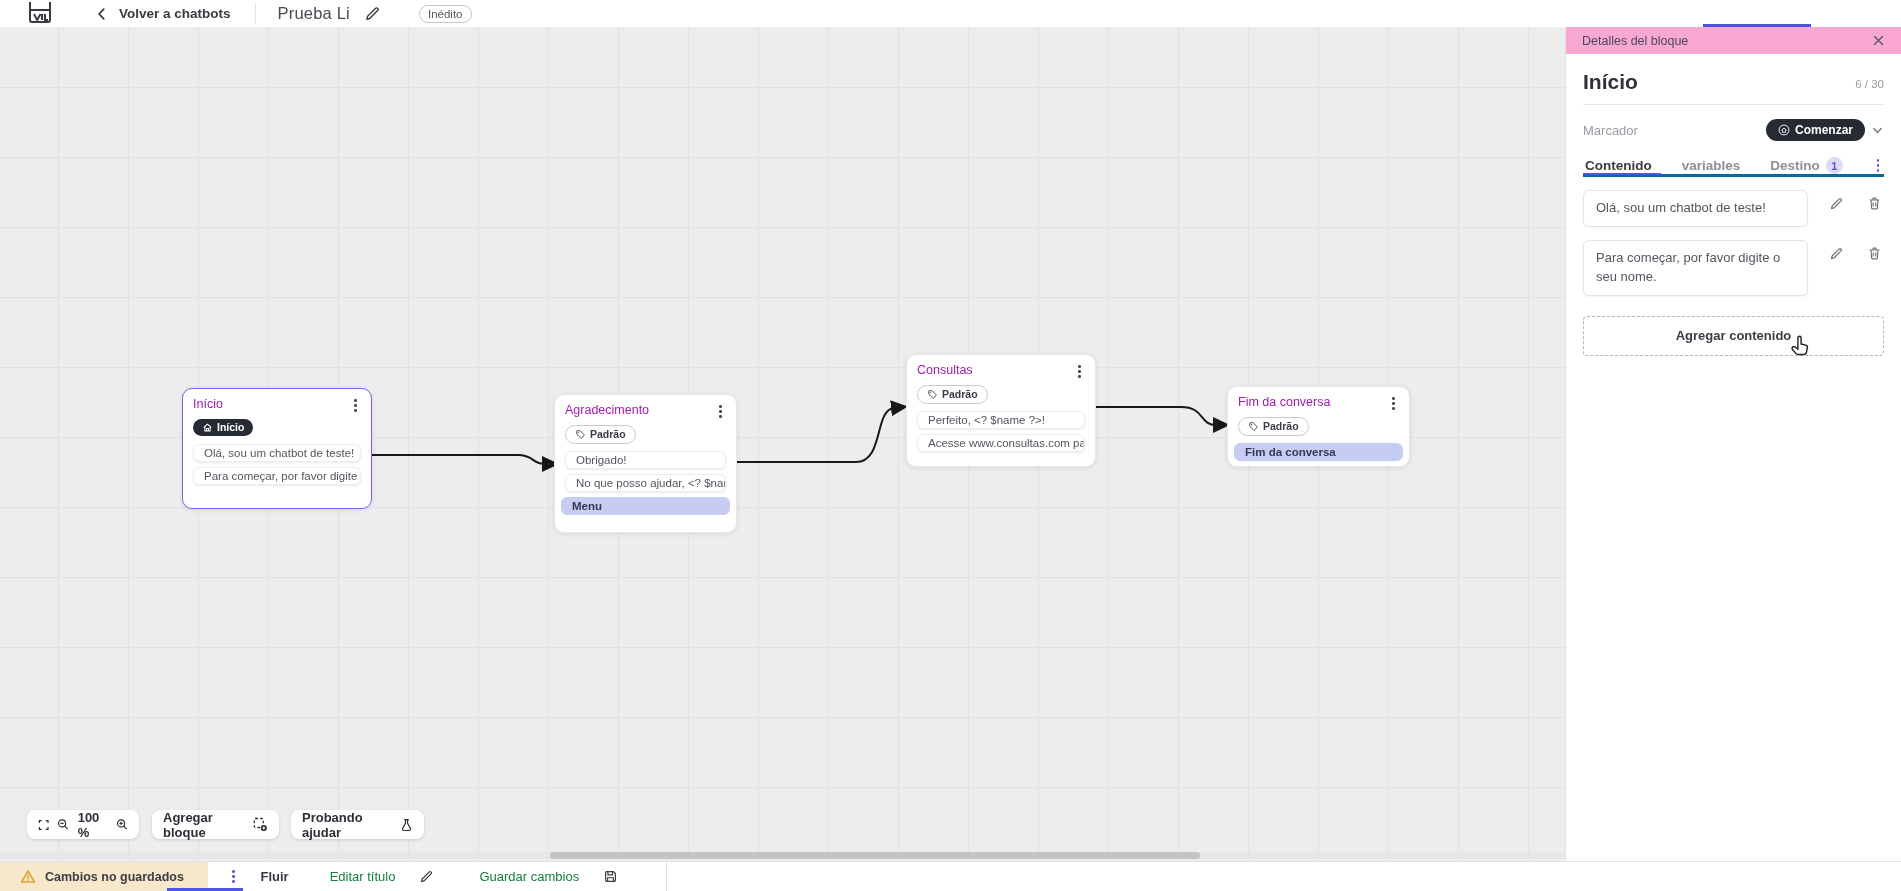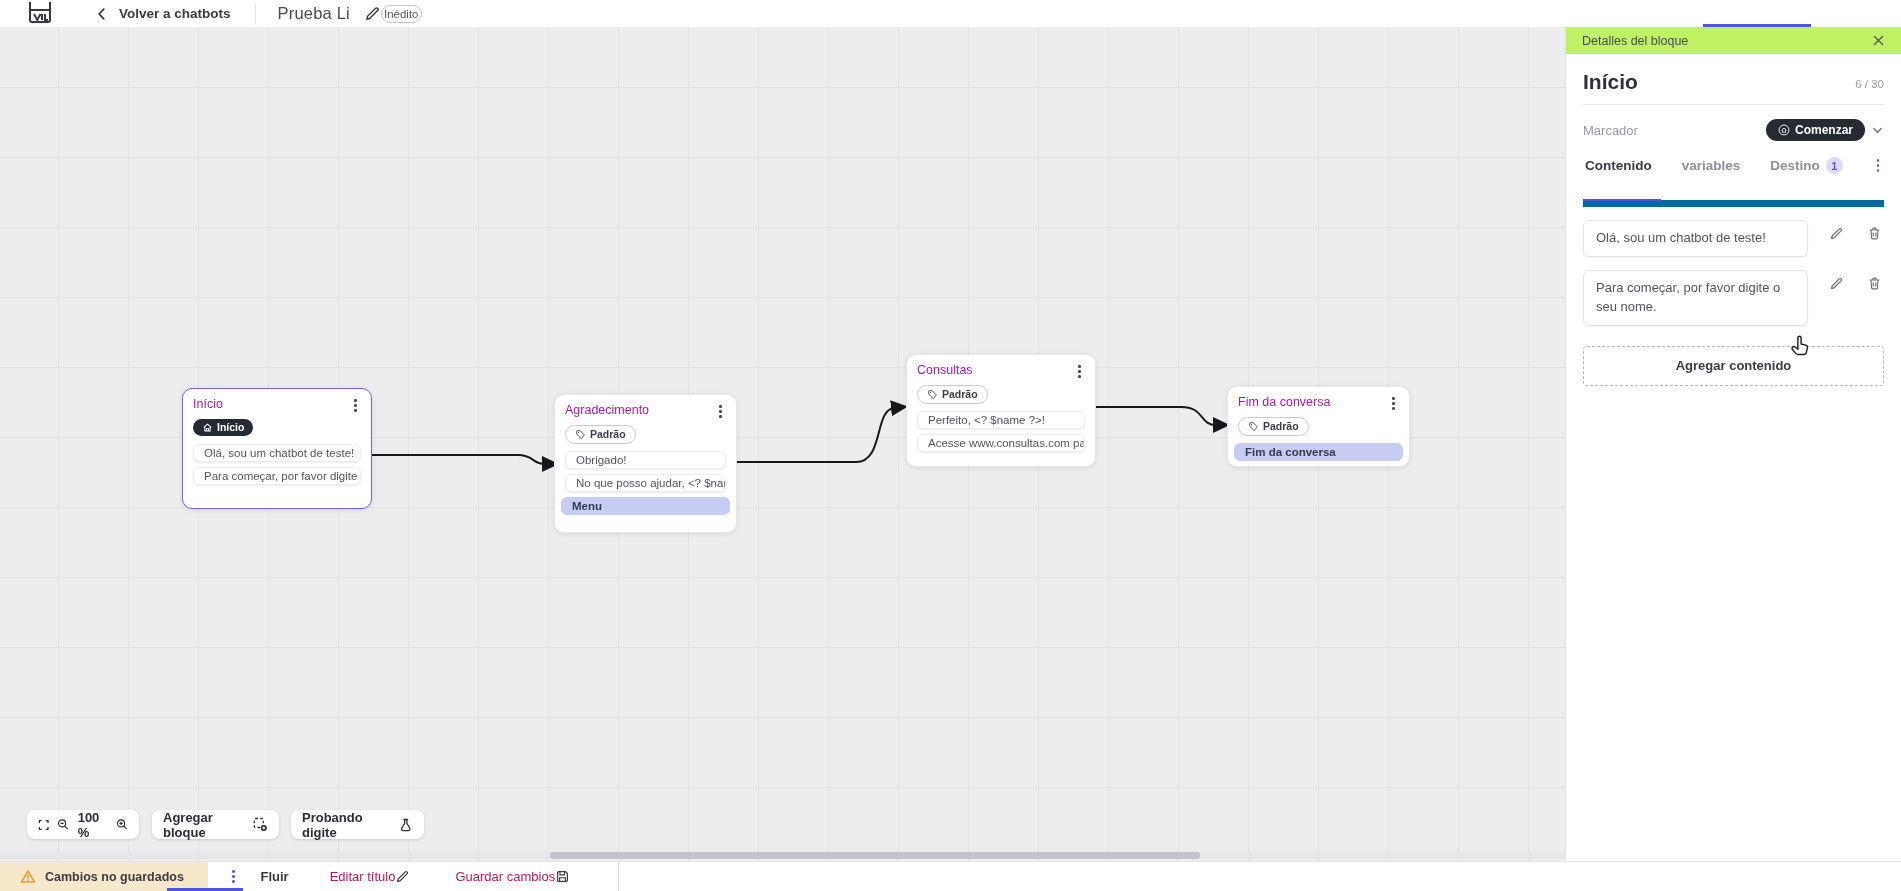--- a/index.html
+++ b/index.html
@@ -8,21 +8,21 @@
   .app { position:relative; width:1901px; height:891px; display:flex; flex-direction:column; }
 
   
   .topbar { position:relative; height:27px; background:#fff; display:flex; align-items:center; flex:0 0 auto; }
   .topbar .logo { width:30px; height:24px; margin-left:27px; display:flex; align-items:flex-end; }
   .back-group { display:flex; align-items:center; gap:10px; margin-left:38px; cursor:pointer; }
   .back-label { font-size:13.5px; font-weight:700; color:#3a3a42; }
   .tb-divider { width:1px; height:22px; background:#e3e3e7; margin:0 22px 0 24px; }
   .bot-title { font-size:16.5px; color:#4a4a52; letter-spacing:.2px; }
   .edit-pencil { margin-left:14px; cursor:pointer; display:flex; }
-  .status-pill { font-size:11.5px; color:#5a5a64; border:1px solid #c5c5cd; border-radius:10px; padding:2px 2px; }
+  .status-pill { margin-left:38px; font-size:11.5px; color:#5a5a64; border:1px solid #c5c5cd; border-radius:10px; padding:2px 8px; }
   .top-tabs { margin-left:auto; display:flex; align-items:center; gap:36px; padding-right:30px; height:100%; }
   .top-tab { font-size:13.5px; font-weight:700; color:#4a4a55; cursor:pointer; }
   .top-tab.active { color:#4b53e0; }
   .top-tab-underline { position:absolute; left:1703px; bottom:0; width:108px; height:3px; background:#4b53e0; }
 
   
   .main { display:flex; flex:1 1 auto; height:834px; }
 
   
   .canvas { position:relative; width:1565px; height:834px; overflow:hidden;
@@ -52,34 +52,34 @@
   
   .cv-btn { position:absolute; top:783px; height:29px; background:#fff; border-radius:8px;
     box-shadow:0 1px 3px rgba(30,30,40,.16); display:flex; align-items:center; gap:8px; padding:0 11px;
     font-size:13px; font-weight:700; color:#2e2e36; cursor:pointer; }
   .zoom-label { font-size:13px; font-weight:700; }
   .cv-scroll-track { position:absolute; left:0; bottom:2px; width:1565px; height:7px; background:#e7e7e9; }
   .cv-scroll-thumb { position:absolute; left:550px; bottom:2px; width:650px; height:7px; background:#c3c3c8; border-radius:3px; }
 
   
   .panel { width:336px; height:834px; background:#fff; border-left:1px solid #e2e2e6; display:flex; flex-direction:column; }
-  .panel-header { height:27px; background:#bef264; display:flex; align-items:center; justify-content:space-between; padding:0 16px; }
+  .panel-header { height:27px; background:#f9a8d4; display:flex; align-items:center; justify-content:space-between; padding:0 16px; }
   .panel-header-label { font-size:12.5px; color:#4b4b55; }
   .close-btn { cursor:pointer; display:flex; }
   .panel-body { padding:16px 17px 0; }
   .title-row { display:flex; justify-content:space-between; align-items:flex-start; }
   .panel-title { font-size:21px; font-weight:600; color:#30303a; }
   .title-counter { font-size:11.5px; color:#9a9aa2; margin-top:8px; }
   .title-underline { border-bottom:1px solid #e8e8ec; margin-top:10px; }
   .marker-row { display:flex; align-items:center; justify-content:space-between; margin-top:14px; }
   .marker-label { font-size:13px; color:#9a9aa2; }
   .marker-right { display:flex; align-items:center; gap:6px; }
   .marker-pill { display:inline-flex; align-items:center; gap:5px; background:#262b33; color:#fff;
     font-size:12px; font-weight:700; border-radius:12px; padding:4px 12px; cursor:pointer; }
-  .panel-tabs { display:flex; align-items:center; gap:30px; margin-top:16px; border-bottom:7px solid #0369a1; padding:0 2px 26px; position:relative; }
+  .panel-tabs { display:flex; align-items:center; gap:30px; margin-top:16px; border-bottom:3px solid #0369a1; padding:0 2px 0; position:relative; }
   .p-tab { font-size:13.5px; font-weight:600; color:#8f8f99; cursor:pointer; display:flex; align-items:center; gap:6px; }
   .p-tab.active { color:#3a3a44; }
   .p-tab-underline { position:absolute; left:0; bottom:-1px; width:78px; height:2.5px; background:#4d55e5; }
   .num-badge { width:17px; height:17px; border-radius:50%; background:#dddbf8; color:#6056d6; font-size:11px;
     font-weight:700; display:flex; align-items:center; justify-content:center; }
   .panel-tabs .kebab { margin-left:auto; }
   .content-row { display:flex; align-items:flex-start; margin-top:13px; }
   .content-box { width:225px; background:#fff; border:1px solid #e3e3e8; border-radius:6px;
     box-shadow:0 1px 2px rgba(30,30,40,.05); padding:8px 12px; font-size:13px; color:#55555f; line-height:1.45; }
   .row-icons { display:flex; gap:23px; margin-left:auto; padding-top:6px; padding-right:2px; }
@@ -87,21 +87,21 @@
   .add-content { margin-top:20px; border:1.5px dashed #b5b5bd; border-radius:4px; height:40px;
     display:flex; align-items:center; justify-content:center; font-size:13px; font-weight:700; color:#3c3c46; cursor:pointer; }
 
   
   .bottombar { position:relative; height:30px; background:#fff; border-top:1px solid #e4e4e8; display:flex; align-items:center; flex:0 0 auto; }
   .unsaved-chip { height:100%; background:#f8e8cb; display:flex; align-items:center; gap:9px; padding:0 24px 0 20px; }
   .unsaved-label { font-size:12.5px; font-weight:700; color:#3c3c44; }
   .bb-kebab { margin-left:20px; }
   .flow-tab { margin-left:22px; font-size:13px; font-weight:700; color:#3a3a42; cursor:pointer; }
   .flow-underline { position:absolute; left:167px; bottom:0; width:76px; height:3px; background:#4d55e5; }
-  .bb-item { display:flex; align-items:center; gap:0; font-size:13px; color:#be185d; cursor:pointer; }
+  .bb-item { display:flex; align-items:center; gap:24px; font-size:13px; color:#15803d; cursor:pointer; }
   .bb-edit { margin-left:41px; }
   .bb-save { margin-left:45px; }
   .bb-divider { width:1px; height:30px; background:#e0e0e4; margin-left:48px; }
 
   .cursor-hand { position:absolute; left:1790px; top:334px; z-index:50; pointer-events:none; }
   svg { display:block; }
 </style>
 </head>
 <body>
 
@@ -262,21 +262,21 @@
       </div>
       <div class="cv-btn" style="left:152px; width:127px;">
         <span>Agregar bloque</span>
         <svg width="17" height="17" viewBox="0 0 17 17">
             <rect x="1.5" y="1.5" width="10.5" height="10.5" rx="1.5" fill="none" stroke="#2e2e36" stroke-width="1.5" stroke-dasharray="3 2.4"></rect>
             <circle cx="12.6" cy="12.6" r="3.6" fill="#2e2e36"></circle>
             <path d="M12.6 10.9 v3.4 M10.9 12.6 h3.4" stroke="#fff" stroke-width="1.3"></path>
           </svg>
       </div>
       <div class="cv-btn" style="left:291px; width:133px;">
-        <span>Probando digite</span>
+        <span>Probando ajudar</span>
         <svg width="15" height="16" viewBox="0 0 16 16">
             <path d="M5.8 1.5 H10.2 M6.7 1.5 V6 L3.3 11.9 a1.9 1.9 0 0 0 1.65 2.85 h6.1 a1.9 1.9 0 0 0 1.65-2.85 L9.3 6 V1.5" fill="none" stroke="#2e2e36" stroke-width="1.5" stroke-linecap="round"></path>
           </svg>
       </div>
 
       <div class="cv-scroll-track"></div>
       <div class="cv-scroll-thumb"></div>
     </div>
 
     <aside class="panel">

